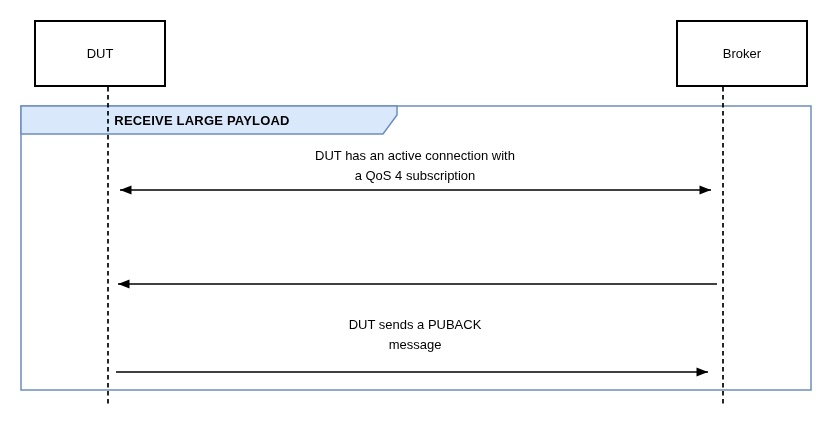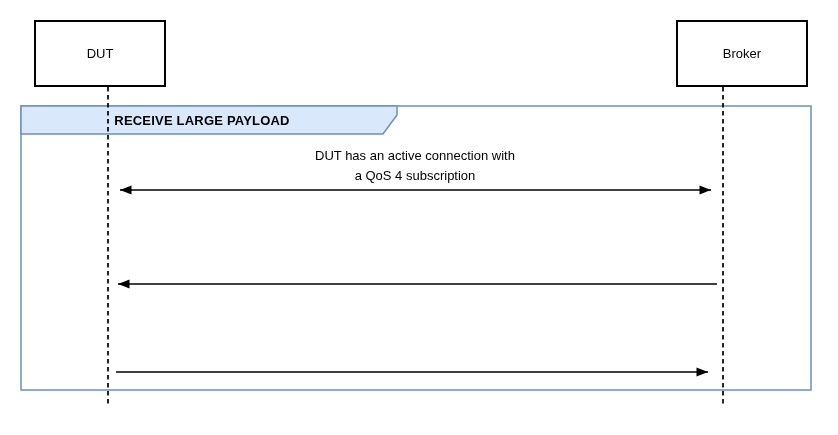--- a/index.html
+++ b/index.html
@@ -98,14 +98,18 @@
   </div>
 
   <div class="frame-label">RECEIVE LARGE PAYLOAD</div>
 
   <div class="msg msg-1">
     <div>DUT has an active connection with</div>
     <div>a QoS 4 subscription</div>
   </div>
 
 
+  <div class="msg msg-3">
+    <div>DUT sends a PUBACK</div>
+    <div>message</div>
+  </div>
 
 </div>
 
 </body></html>

